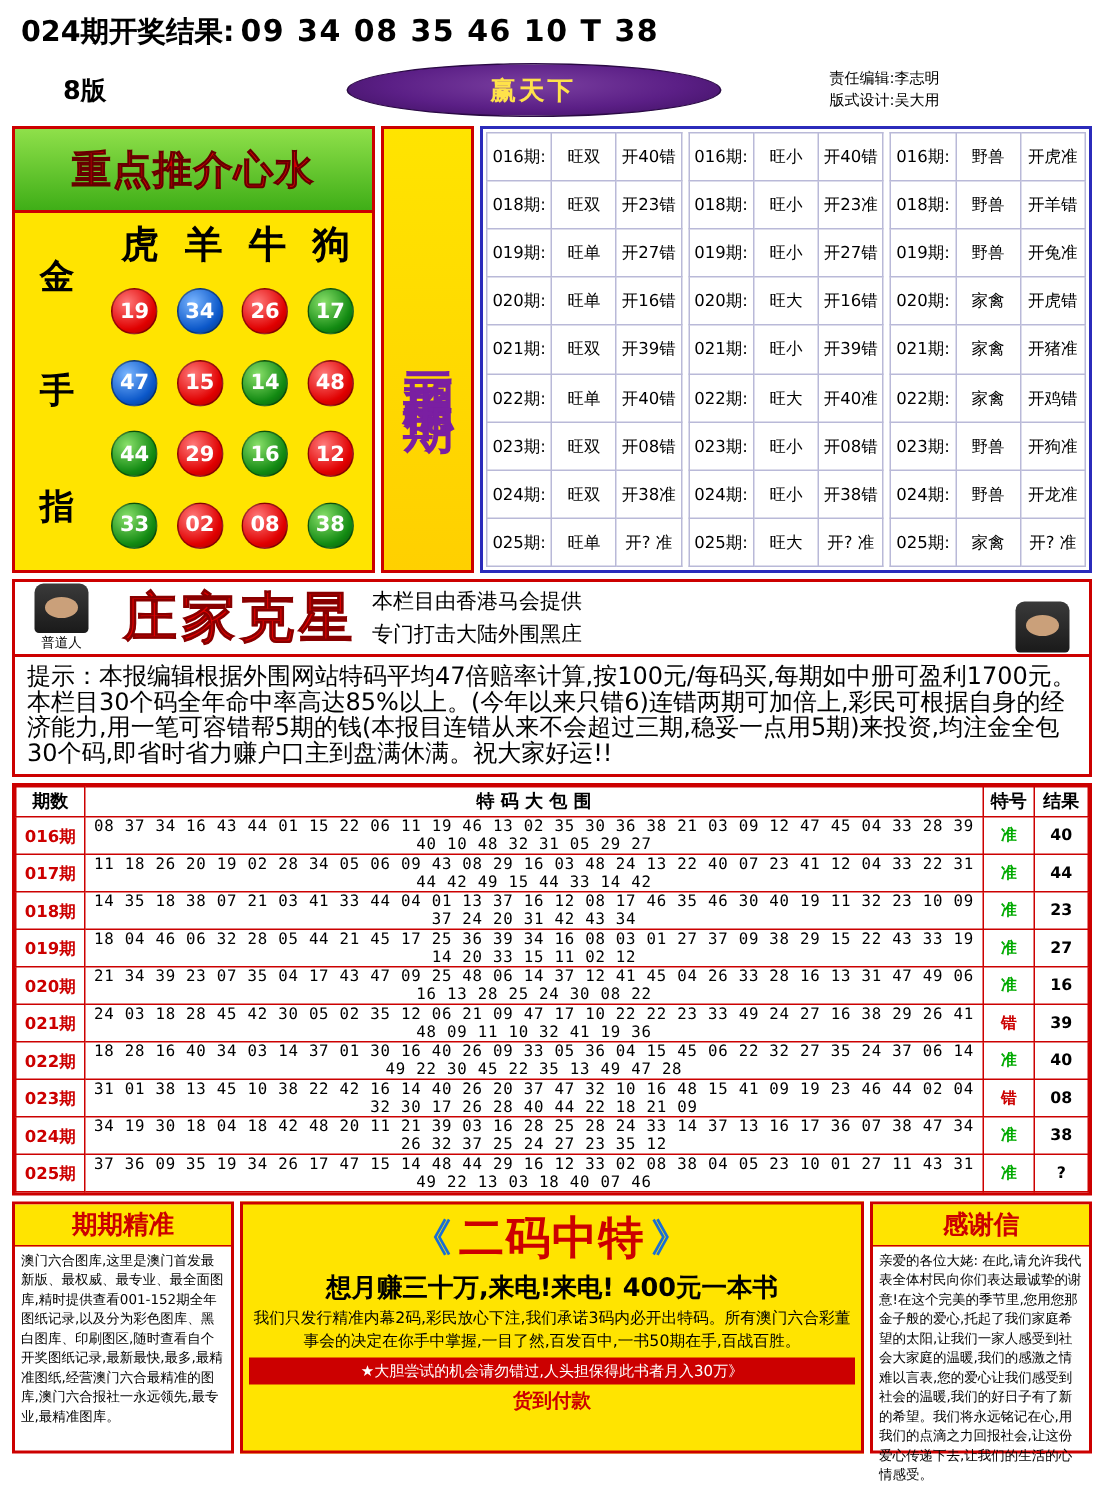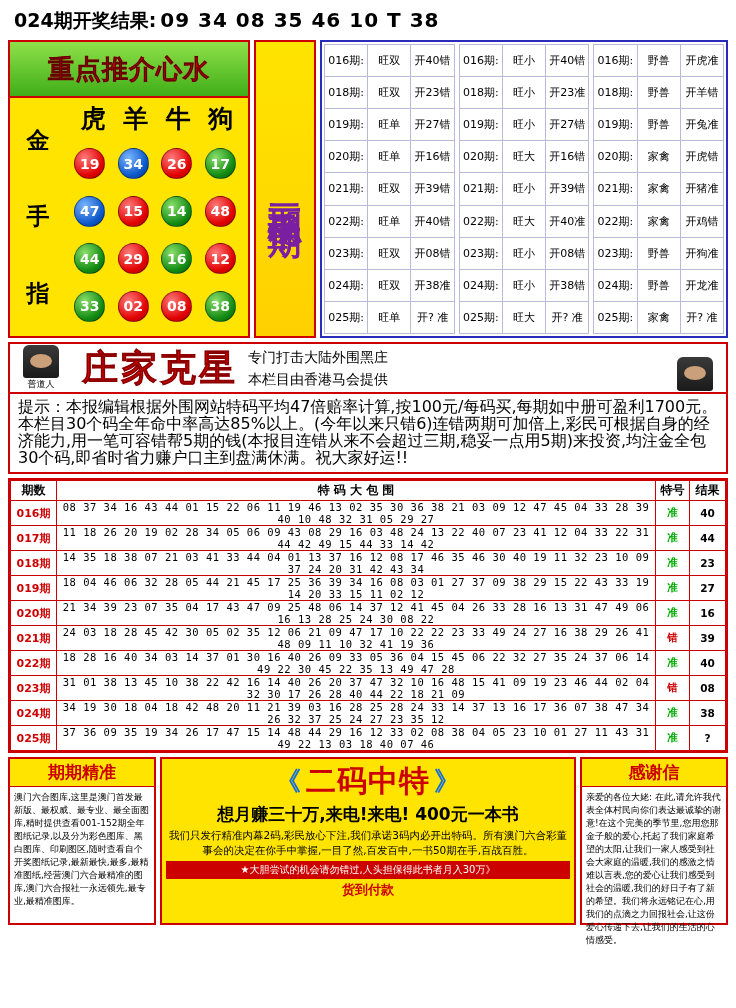--- a/index.html
+++ b/index.html
@@ -108,20 +108,32 @@
 </head>
 <body>
 
 <div class="page">
 
   <div class="hdr-line">
     <span class="hdr-title">024期开奖结果:</span>
     <span class="hdr-nums">09 34 08 35 46 10 T 38</span>
   </div>
 
+  <div class="hdr-row2">
+    <div class="ban-badge">8版</div>
+    <div class="ellipse-wrap">
+      <div class="ellipse">
+        <span>赢天下</span>
+      </div>
+    </div>
+    <div class="credits">
+      <div>责任编辑:李志明</div>
+      <div>版式设计:吴大用</div>
+    </div>
+  </div>
 
   <div class="band">
 
     <div class="leftblk">
       <div class="lb-top">
         <span>重点推介心水</span>
       </div>
       <div class="lb-body">
         <div class="lb-left">
           <div>金</div>
@@ -294,22 +306,22 @@
     </div>
   </div>
 
   <div class="starband">
     <div class="avatar">
       <div class="face"></div>
       <div class="cap">普道人</div>
     </div>
     <div class="zjkx">庄家克星</div>
     <div class="right-txt">
+      <div>本栏目由香港马会提供</div>
       <div>专门打击大陆外围黑庄</div>
-      <div>本栏目由香港马会提供</div>
     </div>
     <div class="avatar">
       <div class="face"></div>
     </div>
   </div>
   <div class="tips">提示：本报编辑根据外围网站特码平均47倍赔率计算,按100元/每码买,每期如中册可盈利1700元。本栏目30个码全年命中率高达85%以上。(今年以来只错6)连错两期可加倍上,彩民可根据自身的经济能力,用一笔可容错帮5期的钱(本报目连错从来不会超过三期,稳妥一点用5期)来投资,均注金全包30个码,即省时省力赚户口主到盘满休满。祝大家好运!!</div>
 
   <div class="bigtable">
     <table class="big">
       <colgroup>

